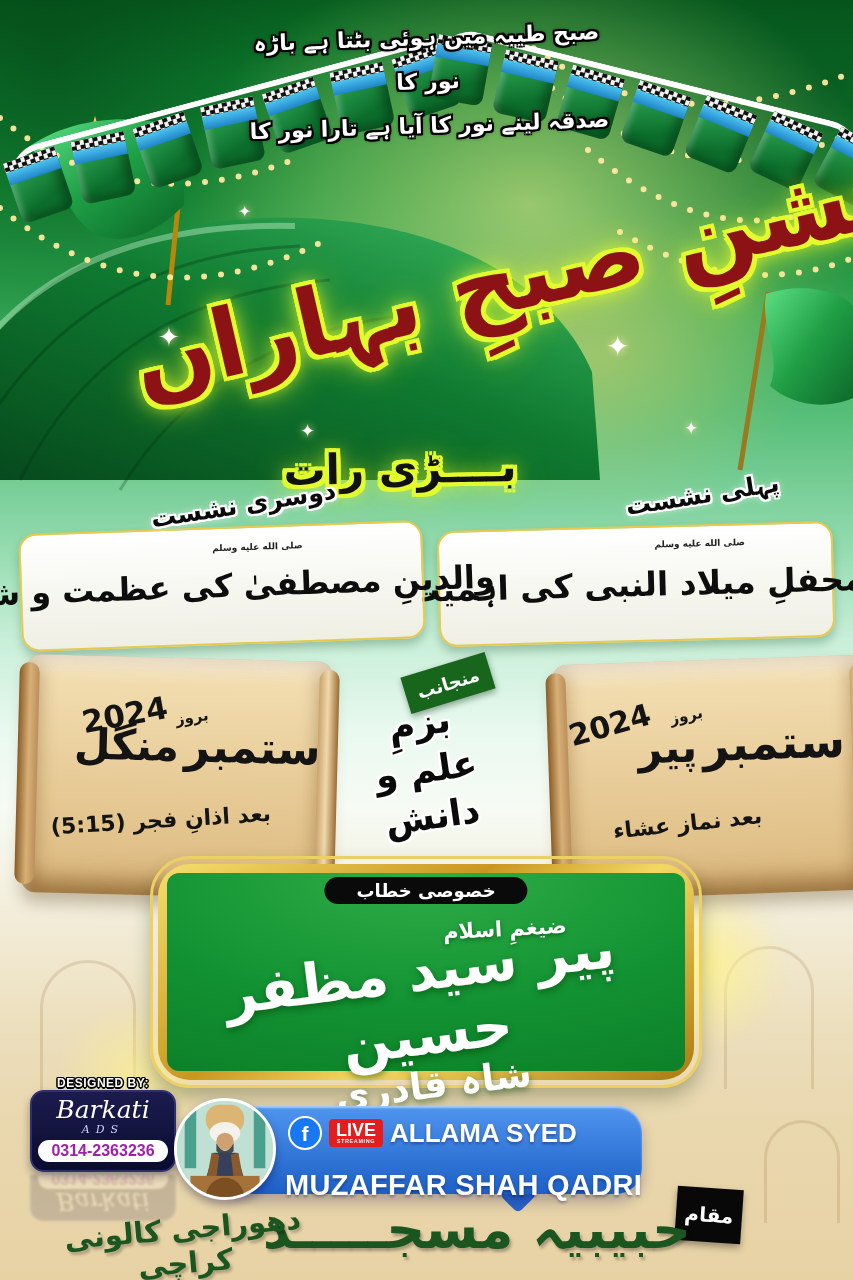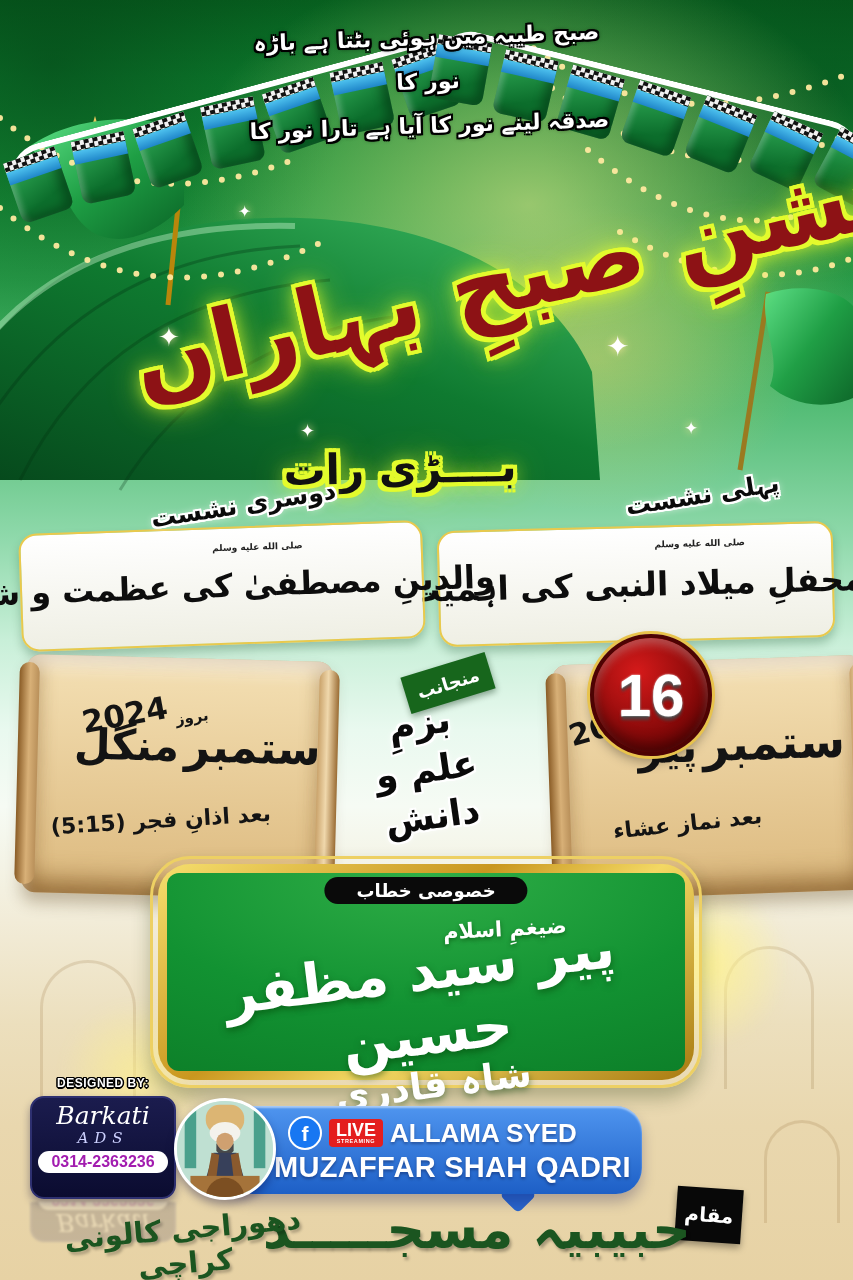--- a/index.html
+++ b/index.html
@@ -109,24 +109,24 @@
     transform:rotate(-3deg);text-shadow:0 2px 4px rgba(0,60,0,.5);}
   .gb-name{position:absolute;left:0;right:0;top:66px;text-align:center;transform:rotate(-7deg);
     color:#fff;text-shadow:0 3px 7px rgba(0,60,0,.5);}
   .gb-name .l1{font-size:56px;font-weight:bold;line-height:1.15;}
   .gb-name .l2{font-size:37px;font-weight:bold;margin-top:-4px;}
   
   .designer{left:30px;top:1076px;width:146px;z-index:6;text-align:center;}
   .des-label{font-family:"Liberation Sans",sans-serif;font-weight:900;font-size:12px;color:#fff;
     letter-spacing:.5px;text-shadow:1.5px 0 #000,-1.5px 0 #000,0 1.5px #000,0 -1.5px #000,
     1px 1px #000,-1px -1px #000,1px -1px #000,-1px 1px #000;}
-  .des-box{margin-top:6px;background:linear-gradient(#1b1c4e,var(--navy,#0b0c30));border-radius:14px;
-    border:2px solid #2e3070;padding:5px 6px 24px;box-shadow:0 5px 9px rgba(20,20,60,.4);}
+  .des-box{margin-top:0;background:linear-gradient(#1b1c4e,var(--navy,#0b0c30));border-radius:14px;
+    border:2px solid #2e3070;padding:5px 6px 8px;box-shadow:0 5px 9px rgba(20,20,60,.4);}
   .des-brand{font-family:"DejaVu Serif",serif;font-style:italic;font-size:25px;color:#fff;line-height:1;}
-  .des-sub{font-family:"DejaVu Serif",serif;font-style:italic;font-size:15px;color:#cdd1ff;
+  .des-sub{font-family:"DejaVu Serif",serif;font-style:italic;font-size:11px;color:#cdd1ff;
     letter-spacing:6px;margin:1px 0 4px;}
   .des-phone{background:#fff;border-radius:999px;font-family:Liberation Sans, sans-serif;
     font-weight:900;font-size:16px;color:#a21caf;padding:2px 4px;}
   .des-reflect{margin-top:3px;transform:scaleY(-1);opacity:.16;filter:blur(1px);height:46px;overflow:hidden;}
   
   .live-banner{left:226px;top:1106px;width:416px;height:88px;z-index:6;border-radius:26px;
     background:linear-gradient(180deg,var(--blue-hi,#4f95ef),var(--blue-lo,#1d5fc6));
     box-shadow:inset 0 2px 2px rgba(255,255,255,.5),0 8px 14px rgba(0,0,80,.25);}
   .banner-tail{left:505px;top:1182px;width:26px;height:26px;z-index:5;background:#2a66cc;
     transform:rotate(45deg);border-radius:5px;}
@@ -137,21 +137,21 @@
     box-sizing:content-box;display:flex;align-items:center;justify-content:center;flex:0 0 auto;}
   .fb span{font-family:"Liberation Sans",sans-serif;font-weight:900;font-size:21px;color:#fff;line-height:1;}
   .live-badge{background:var(--live-red,#e41e1e);border-radius:4px;color:#fff;text-align:center;
     padding:2px 7px;flex:0 0 auto;}
   .live-badge .b1{font-family:"Liberation Sans",sans-serif;font-weight:900;font-size:18px;line-height:1;}
   .live-badge .b2{font-family:"Liberation Sans",sans-serif;font-weight:700;font-size:5.5px;
     letter-spacing:.6px;line-height:1;}
   .lb-name{font-family:"Liberation Sans",sans-serif;font-weight:900;color:#fff;
     text-shadow:0 2px 3px rgba(0,0,40,.35);white-space:nowrap;}
   .lb-n1{font-size:26px;} 
-  .lb-n2{font-size:29px;letter-spacing:.3px;text-align:left;padding-left:48px;margin-top:1px;}
+  .lb-n2{font-size:29px;letter-spacing:.3px;text-align:right;padding-left:48px;margin-top:19px;}
   
   .venue-badge{left:676px;top:1188px;width:66px;height:54px;z-index:6;background:#080808;
     transform:rotate(4deg);display:flex;align-items:center;justify-content:center;
     color:#fff;font-size:20px;font-weight:bold;box-shadow:0 4px 7px rgba(0,0,0,.35);}
   .venue-name{right:162px;top:1198px;z-index:6;font-size:54px;font-weight:bold;
     color:var(--venue-green,#1b5520);white-space:nowrap;text-shadow:2px 3px 3px rgba(0,0,0,.28);}
   .venue-addr{left:46px;top:1212px;width:276px;z-index:6;font-size:29px;font-weight:bold;
     text-align:center;color:var(--venue-green,#1b5520);transform:rotate(-5deg);
     text-shadow:2px 3px 3px rgba(0,0,0,.25);}
 </style>
@@ -260,23 +260,20 @@
 
   <div class="abs scroll scroll16">
     <span class="sc-year" style="left:14px;top:44px;transform:rotate(-14deg);">2024</span>
     <span class="sc-prefix urdu" style="left:116px;top:46px;transform:rotate(-10deg);">بروز</span>
     <div class="sc-big" style="right:20px;top:58px;">
       <span class="sc-month">ستمبر</span>
       <span class="sc-week">پیر</span>
     </div>
     <div class="sc-timing" style="left:10px;top:150px;width:240px;transform:rotate(-4deg);">بعد نماز عشاء</div>
   </div>
-  <div class="abs datecircle c16">
-    <span class="daynum">16</span>
-  </div>
 
   <div class="abs scroll scroll17">
     <span class="sc-year" style="left:56px;top:40px;font-size:31px;transform:rotate(-12deg);">2024</span>
     <span class="sc-prefix urdu" style="left:150px;top:50px;transform:rotate(-10deg);">بروز</span>
     <div class="sc-big" style="right:10px;top:62px;">
       <span class="sc-month" style="font-size:44px;">ستمبر</span>
       <span class="sc-week">منگل</span>
     </div>
     <div class="sc-timing" style="left:12px;top:150px;width:252px;transform:rotate(-5deg);">بعد اذانِ فجر (5:15)</div>
   </div>

